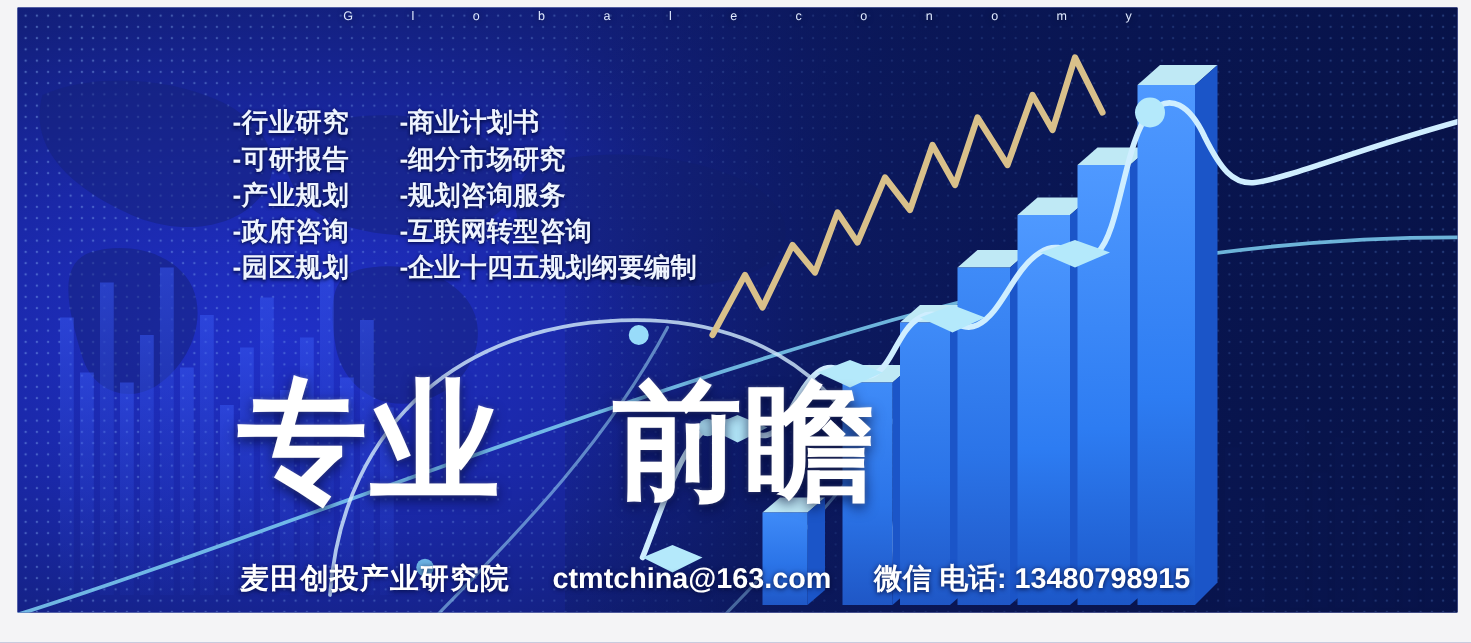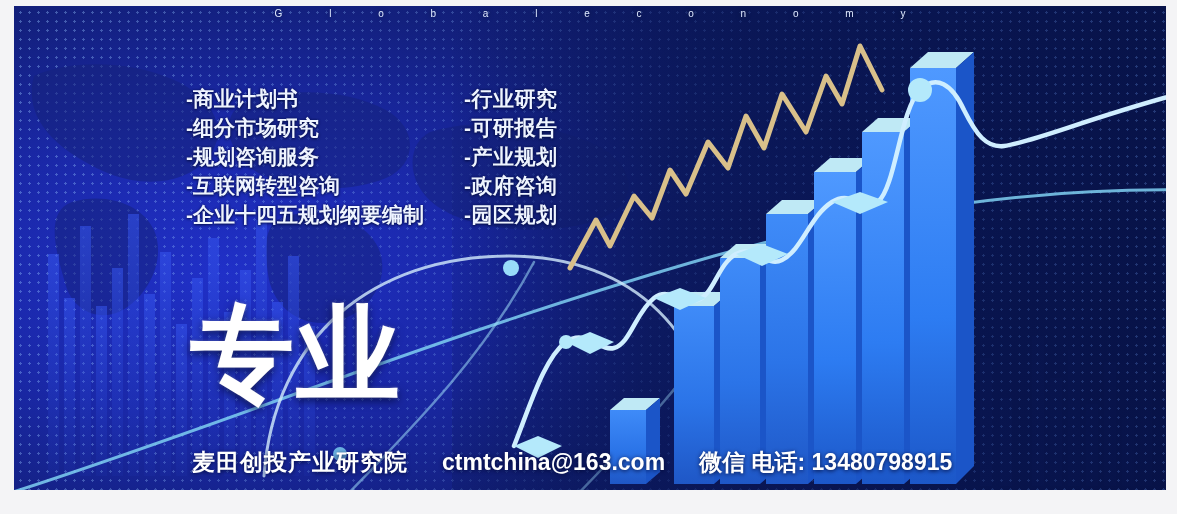--- a/index.html
+++ b/index.html
@@ -234,40 +234,41 @@
         <polygon points="722,248 748,238 774,248 748,260"></polygon>
         <polygon points="818,196 846,186 874,196 846,208"></polygon>
         <circle cx="906" cy="84" r="12"></circle>
         <circle cx="552" cy="336" r="7"></circle>
       </g>
     </svg>
 
     <div class="header-line">G l o b a l   e c o n o m y</div>
 
     <div class="lists">
+      <div class="col col1">
+        <div class="svc">-行业研究</div>
+        <div class="svc">-可研报告</div>
+        <div class="svc">-产业规划</div>
+        <div class="svc">-政府咨询</div>
+        <div class="svc">-园区规划</div>
+      </div>
       <div class="col col2">
         <div class="svc">-商业计划书</div>
         <div class="svc">-细分市场研究</div>
         <div class="svc">-规划咨询服务</div>
         <div class="svc">-互联网转型咨询</div>
         <div class="svc">-企业十四五规划纲要编制</div>
       </div>
-      <div class="col col1">
-        <div class="svc">-行业研究</div>
-        <div class="svc">-可研报告</div>
-        <div class="svc">-产业规划</div>
-        <div class="svc">-政府咨询</div>
-        <div class="svc">-园区规划</div>
-      </div>
     </div>
 
     <div class="slogan">
       <span>专业</span>
       <span class="sl-gap"></span>
       <span class="sl-gap"></span>
+      <span>前瞻</span>
     </div>
 
     <div class="footer">
       <span class="f-item f-company">麦田创投产业研究院</span>
       <span class="f-gap-a"></span>
       <span class="f-item f-mail">ctmtchina@163.com</span>
       <span class="f-gap-b"></span>
       <span class="f-item f-phone">微信 电话: 13480798915</span>
     </div>
 

